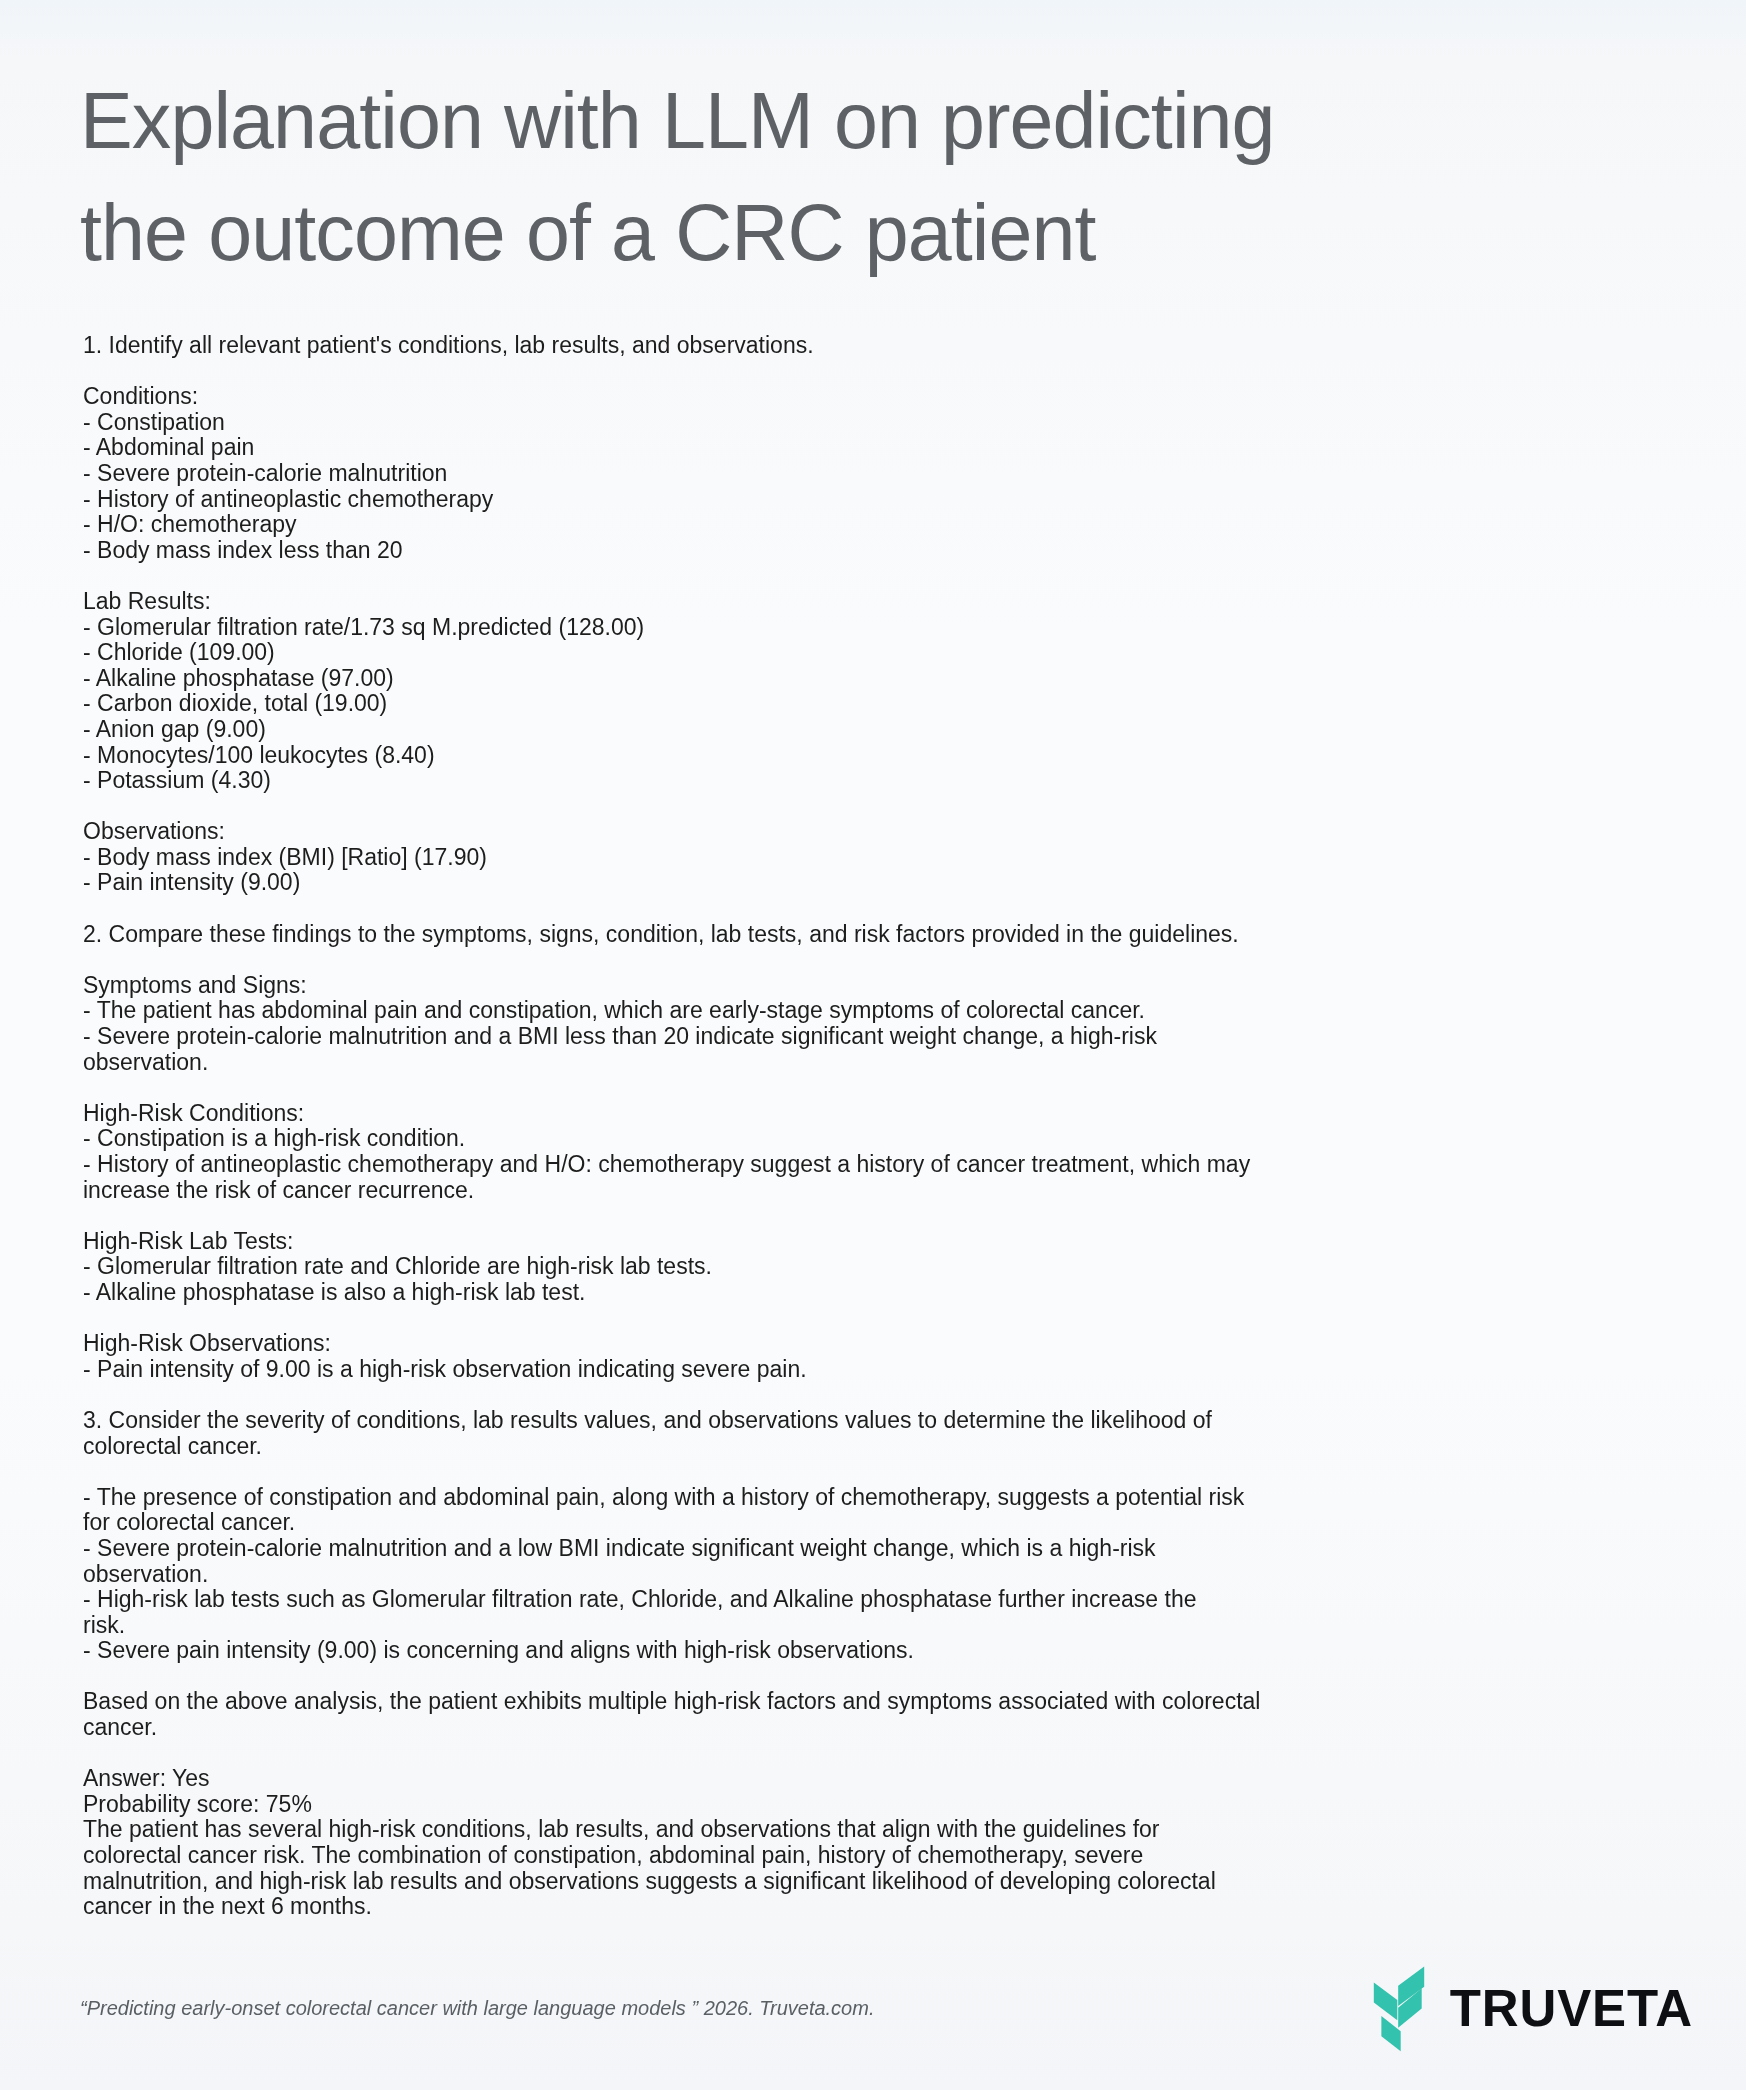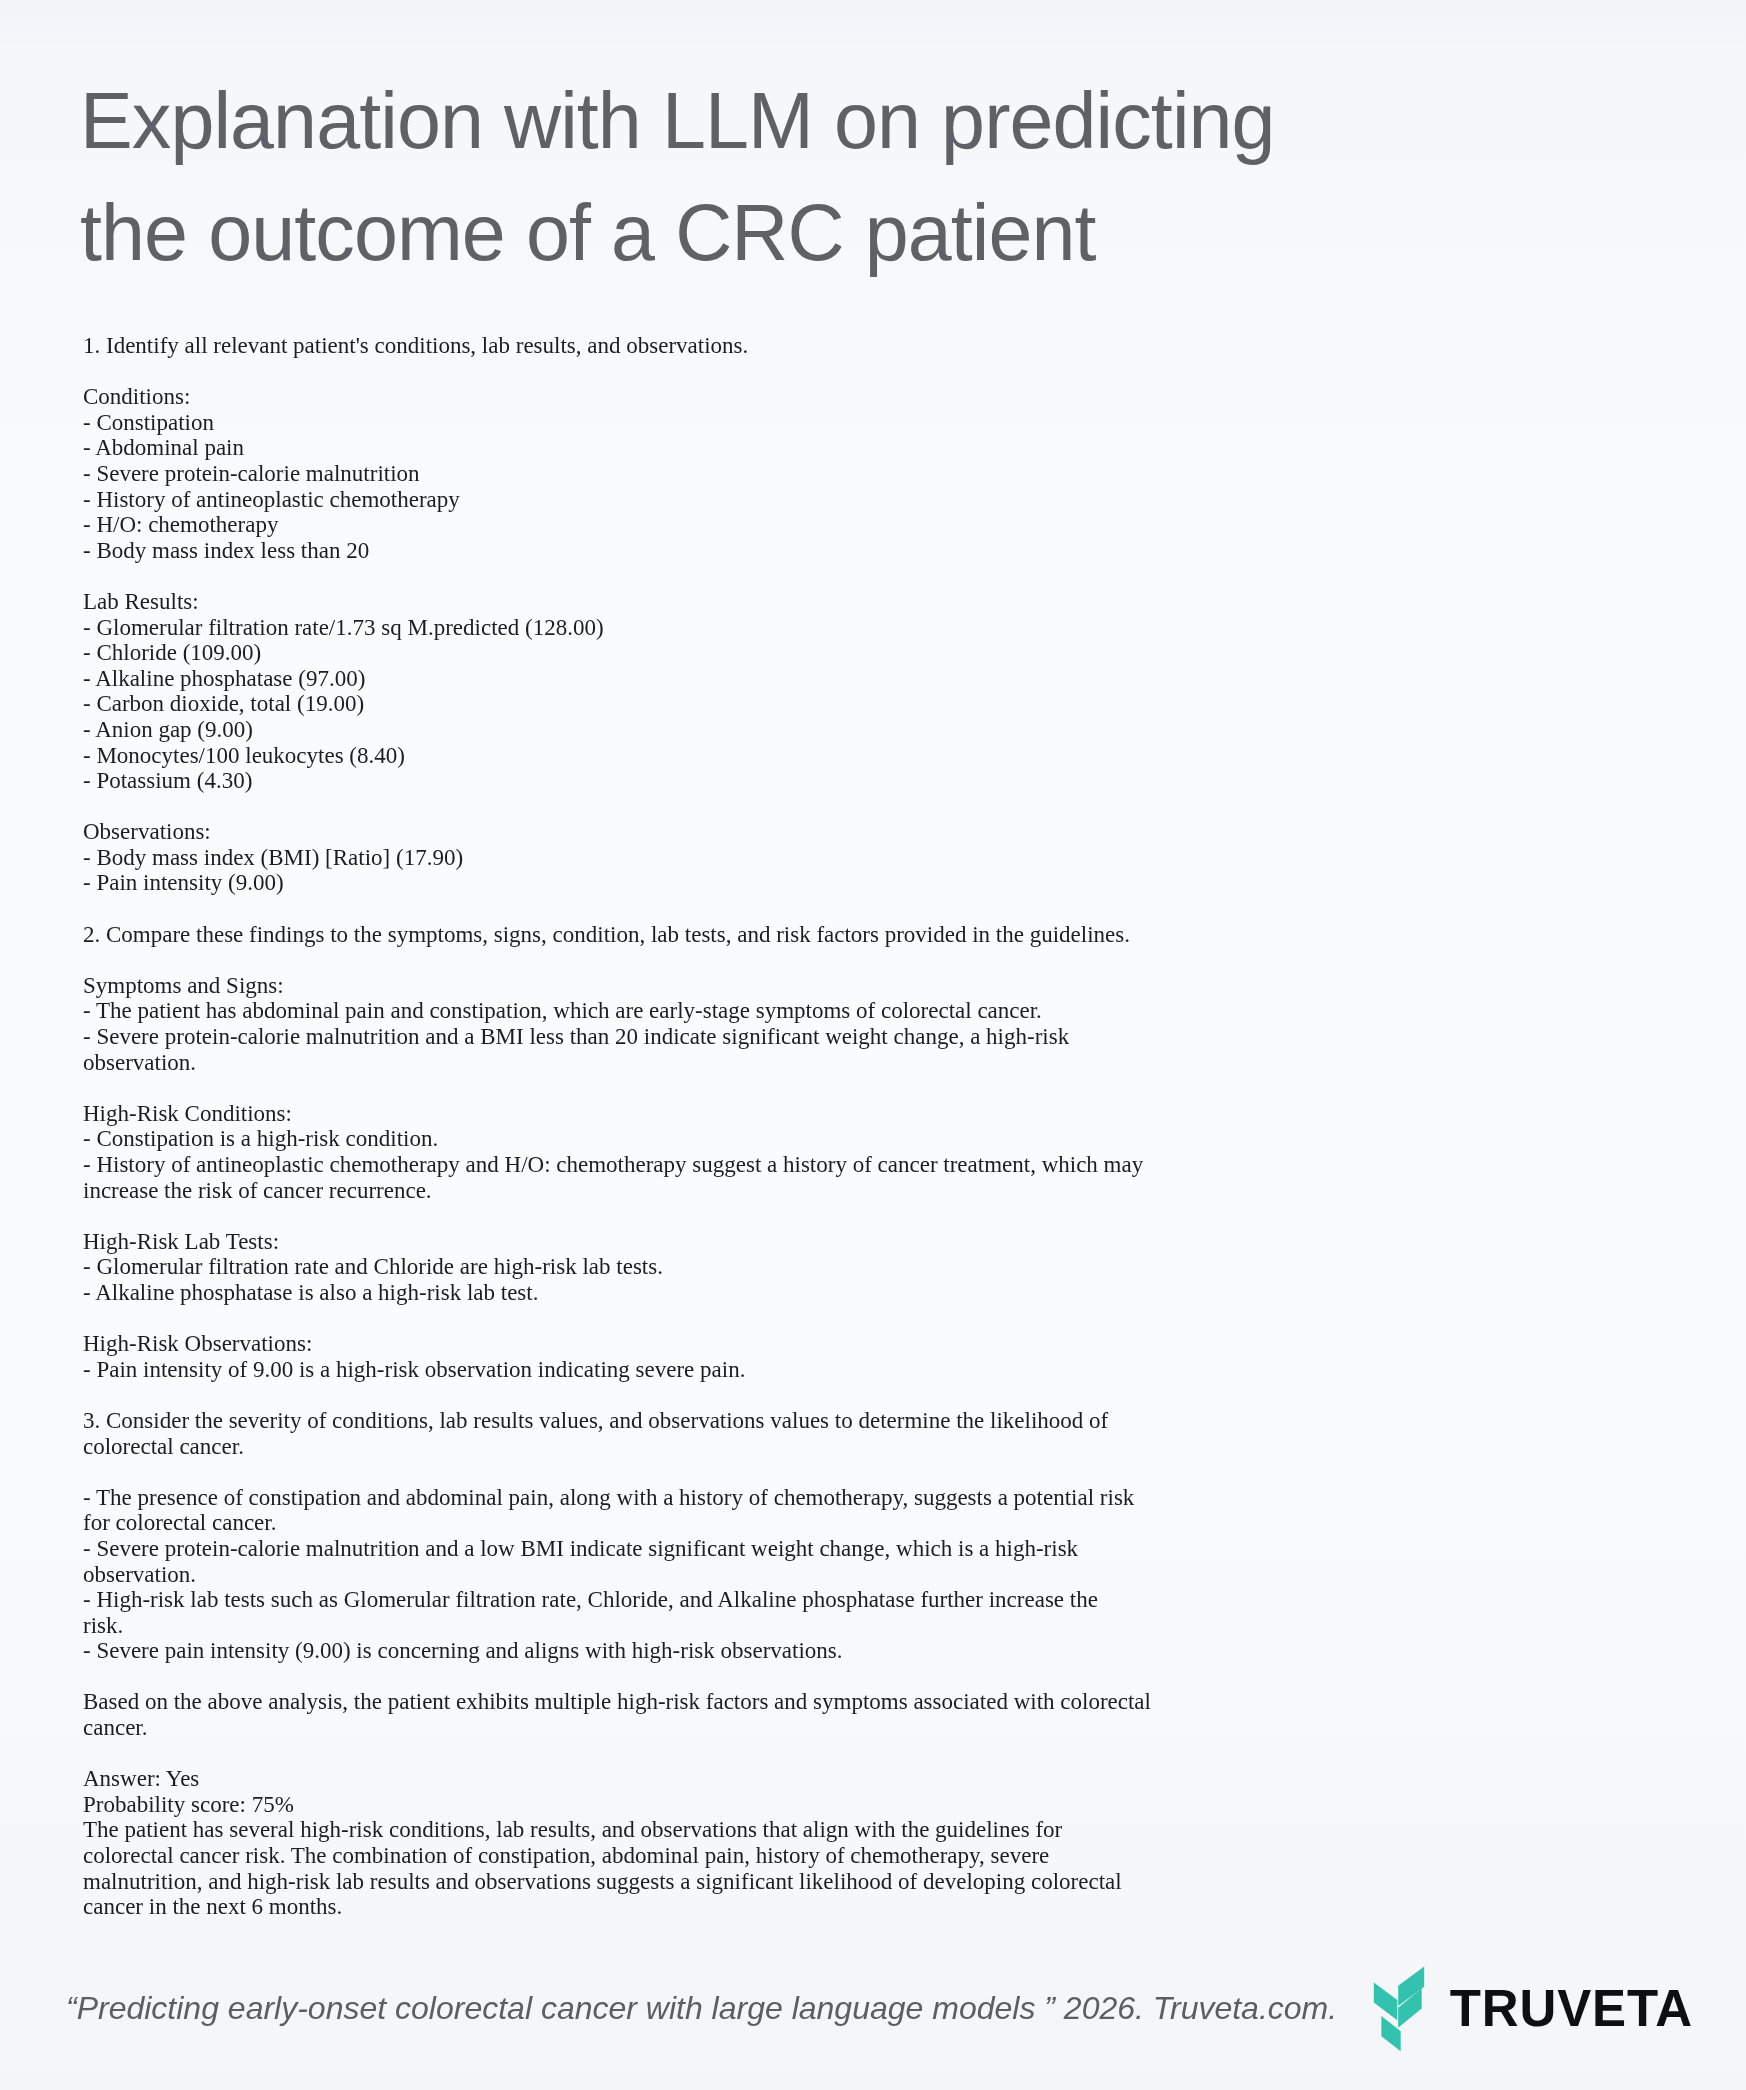--- a/index.html
+++ b/index.html
@@ -15,40 +15,40 @@
     margin: 65px 0 0 80px;
     font-size: 79px;
     line-height: 112px;
     font-weight: 300;
     color: #5e6266;
     letter-spacing: -0.9px;
     white-space: pre-line;
   }
   .llm-text {
     margin: 44px 0 0 83px;
-    font-family: Liberation Serif, serif;
+    font-family: Liberation Sans, sans-serif;
     font-size: 23px;
     line-height: 25.6px;
     color: #1d1d1d;
     white-space: pre;
   }
   .footer {
     position: absolute;
     top: 1963px;
     left: 66px;
     right: 54px;
     height: 91px;
     display: flex;
     justify-content: space-between;
     align-items: center;
   }
   .citation {
-    margin: 0;
+    margin: 14px;
     font-style: italic;
-    font-size: 32px;
+    font-size: 20px;
     color: #5a5f64;
   }
   .logo {
     display: flex;
     align-items: center;
     gap: 23px;
   }
   .wordmark {
     font-weight: 700;
     font-size: 51px;

